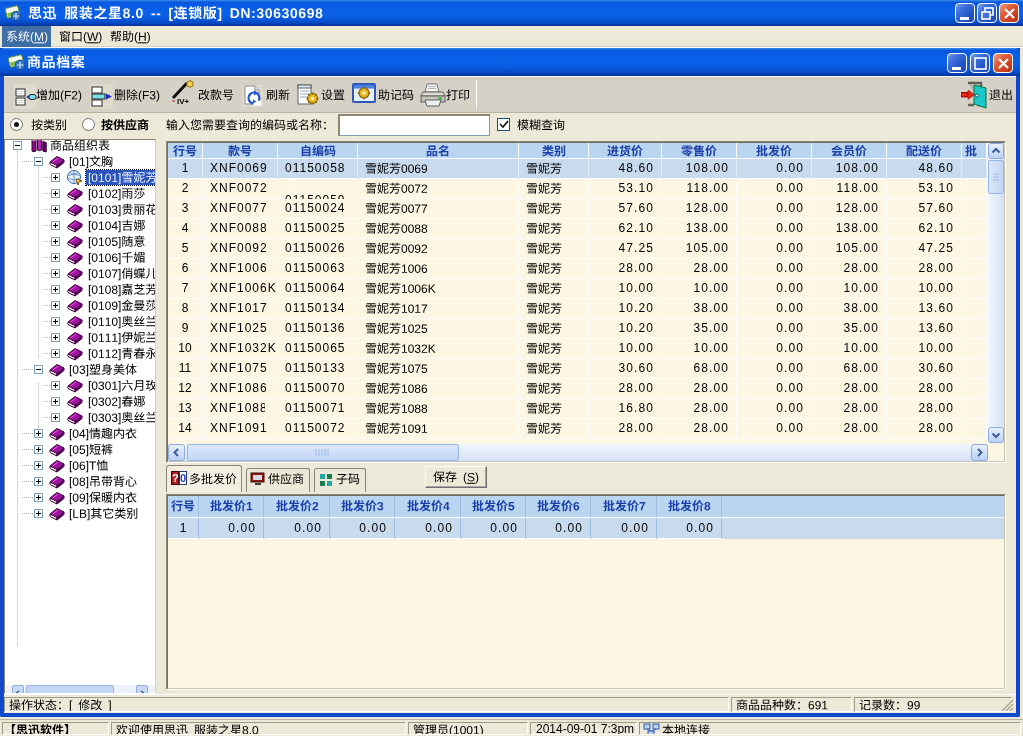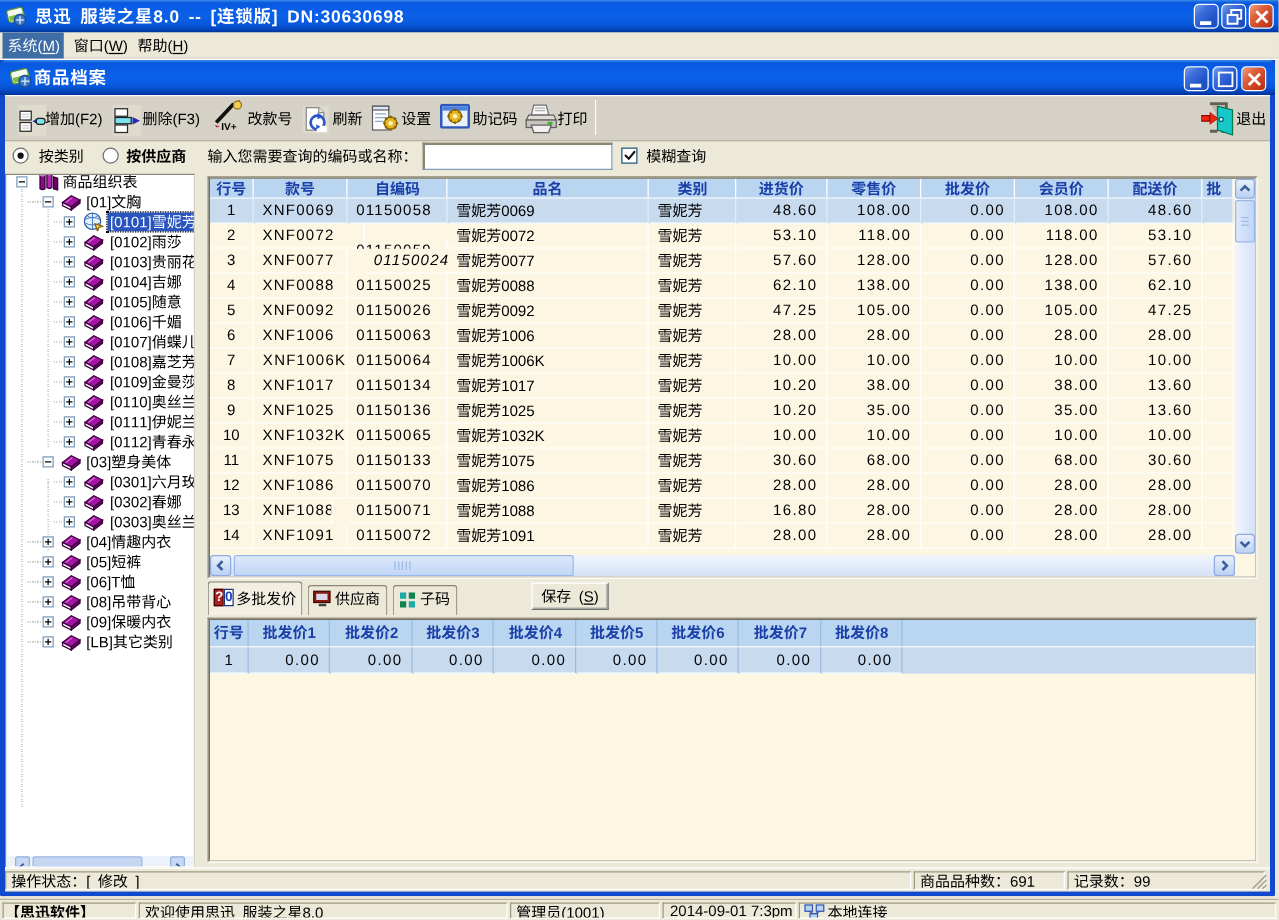--- a/index.html
+++ b/index.html
@@ -955,21 +955,21 @@
         <div class="cell num" style="left:422px;width:72px;">53.10</div>
         <div class="cell num" style="left:495px;width:74px;">118.00</div>
         <div class="cell num" style="left:570px;width:74px;">0.00</div>
         <div class="cell num" style="left:645px;width:74px;">118.00</div>
         <div class="cell num" style="left:720px;width:74px;">53.10</div>
         <div class="cell" style="left:795px;width:24px;"></div>
       </div>
 <div class="row1" style="top:56px;">
         <div class="cell ctr" style="left:0px;width:35px;">3</div>
         <div class="cell txt mono" style="left:36px;width:74px;">XNF0077</div>
-        <div class="cell txt mono" style="left:125px;width:79px;font-style:italic;">01150024</div>
+        <div class="cell txt mono" style="left:111px;width:79px;">01150024</div>
         <div class="cell txt" style="left:191px;width:160px;"><svg width="63" height="19" viewBox="0 0 63 19" style="display:inline-block;vertical-align:top;overflow:visible;" fill="#000">
             <use href="#gnr96ea" transform="translate(0.0,13.8) scale(0.012000,-0.012000)"></use>
             <use href="#gnr59ae" transform="translate(12.0,13.8) scale(0.012000,-0.012000)"></use>
             <use href="#gnr82b3" transform="translate(24.0,13.8) scale(0.012000,-0.012000)"></use>
             <use href="#glr30" transform="translate(36.0,13.8) scale(0.005859,-0.005859)"></use>
             <use href="#glr30" transform="translate(42.7,13.8) scale(0.005859,-0.005859)"></use>
             <use href="#glr37" transform="translate(49.3,13.8) scale(0.005859,-0.005859)"></use>
             <use href="#glr37" transform="translate(56.0,13.8) scale(0.005859,-0.005859)"></use>
           </svg></div>
         <div class="cell txt" style="left:352px;width:69px;"><svg width="37" height="19" viewBox="0 0 37 19" style="display:inline-block;vertical-align:top;overflow:visible;" fill="#000">
@@ -1054,21 +1054,21 @@
           </svg></div>
         <div class="cell num" style="left:422px;width:72px;">28.00</div>
         <div class="cell num" style="left:495px;width:74px;">28.00</div>
         <div class="cell num" style="left:570px;width:74px;">0.00</div>
         <div class="cell num" style="left:645px;width:74px;">28.00</div>
         <div class="cell num" style="left:720px;width:74px;">28.00</div>
         <div class="cell" style="left:795px;width:24px;"></div>
       </div>
 <div class="row1" style="top:136px;">
         <div class="cell ctr" style="left:0px;width:35px;">7</div>
-        <div class="cell txt mono" style="left:36px;width:74px;text-align:right;">XNF1006K</div>
+        <div class="cell txt mono" style="left:36px;width:74px;">XNF1006K</div>
         <div class="cell txt mono" style="left:111px;width:79px;">01150064</div>
         <div class="cell txt" style="left:191px;width:160px;"><svg width="71" height="19" viewBox="0 0 71 19" style="display:inline-block;vertical-align:top;overflow:visible;" fill="#000">
             <use href="#gnr96ea" transform="translate(0.0,13.8) scale(0.012000,-0.012000)"></use>
             <use href="#gnr59ae" transform="translate(12.0,13.8) scale(0.012000,-0.012000)"></use>
             <use href="#gnr82b3" transform="translate(24.0,13.8) scale(0.012000,-0.012000)"></use>
             <use href="#glr31" transform="translate(36.0,13.8) scale(0.005859,-0.005859)"></use>
             <use href="#glr30" transform="translate(42.7,13.8) scale(0.005859,-0.005859)"></use>
             <use href="#glr30" transform="translate(49.3,13.8) scale(0.005859,-0.005859)"></use>
             <use href="#glr36" transform="translate(56.0,13.8) scale(0.005859,-0.005859)"></use>
             <use href="#glr4b" transform="translate(62.7,13.8) scale(0.005859,-0.005859)"></use>

